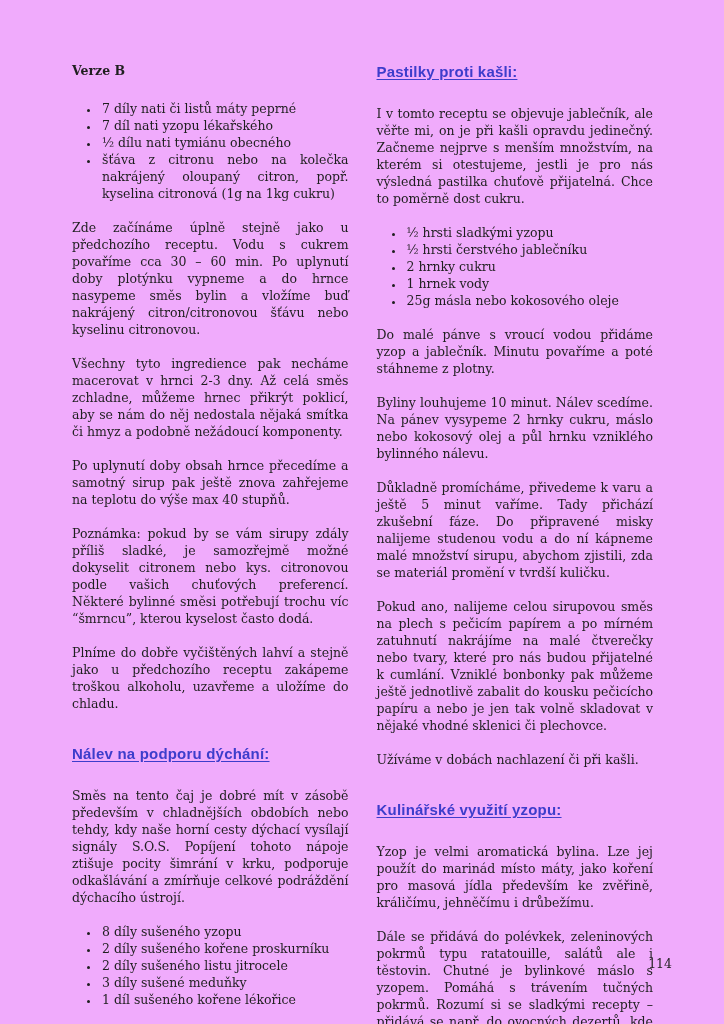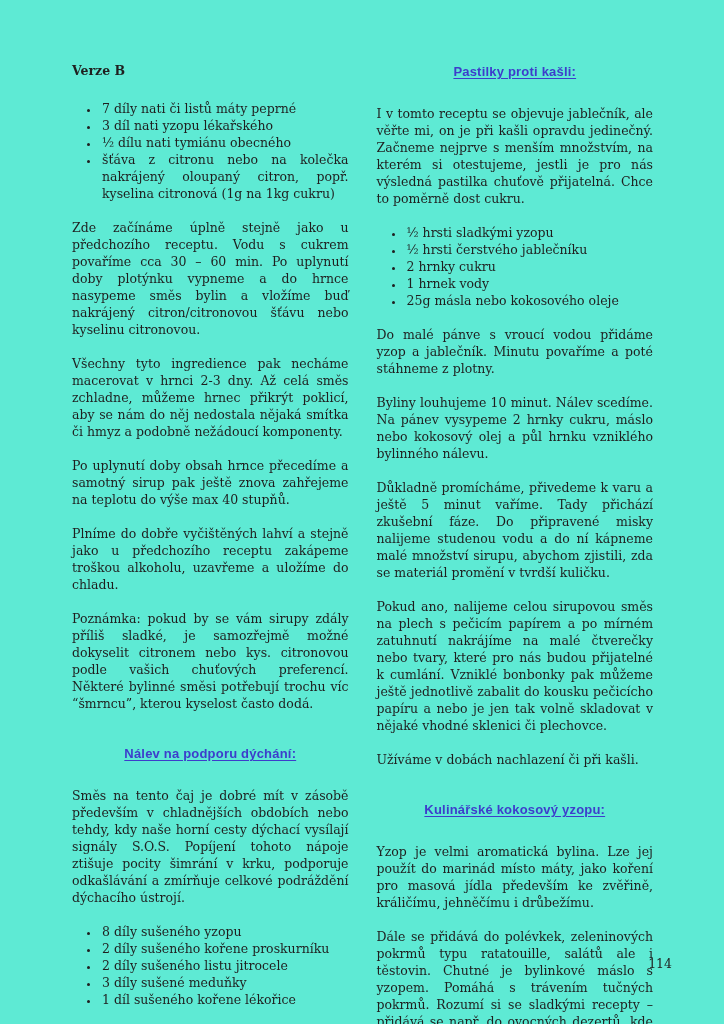--- a/index.html
+++ b/index.html
@@ -12,21 +12,21 @@
     height: 1024px;
     position: relative;
     overflow: hidden;
     font-family: "DejaVu Serif", serif;
     color: #1f1f1f;
     -webkit-font-smoothing: antialiased;
   }
   .page {
     position: absolute;
     inset: 0;
-    background: #5eead4;
+    background: #f0abfc;
   }
   .columns {
     display: flex;
     gap: 28px;
     padding: 62px 71px 0 72px;
     box-sizing: border-box;
   }
   .col {
     flex: 1 1 0;
     min-width: 0;
@@ -51,24 +51,23 @@
     margin: 0;
     padding-left: 2px;
     text-align: justify;
   }
   ul.bullets li::marker {
     font-size: 11px;
   }
   h2.heading {
     font-family: "Liberation Sans", sans-serif;
     font-weight: 700;
-    font-size: 13px;
+    font-size: 15px;
     line-height: 17px;
     color: #3d3dcb;
-    text-align: center;
     text-decoration: underline;
     text-underline-offset: 2px;
     margin: 33px 0 25px 0;
     letter-spacing: 0.2px;
   }
   .col h2.heading:first-child {
     margin-top: 1px;
   }
   .footer-page-number {
     position: absolute;
@@ -83,30 +82,30 @@
 <body>
 
 <div class="page">
   <div class="columns">
 
     <div class="col">
       <p class="subtitle">Verze B</p>
 
       <ul class="bullets">
         <li>7 díly nati či listů máty peprné</li>
-        <li>3 díl nati yzopu lékařského</li>
+        <li>7 díl nati yzopu lékařského</li>
         <li>½ dílu nati tymiánu obecného</li>
         <li>šťáva z citronu nebo na kolečka nakrájený oloupaný citron, popř. kyselina citronová (1g na 1kg cukru)</li>
       </ul>
 
       <p>Zde začínáme úplně stejně jako u předchozího receptu. Vodu s cukrem povaříme cca 30 – 60 min. Po uplynutí doby plotýnku vypneme a do hrnce nasypeme směs bylin a vložíme buď nakrájený citron/citronovou šťávu nebo kyselinu citronovou.</p>
       <p>Všechny tyto ingredience pak necháme macerovat v hrnci 2-3 dny. Až celá směs zchladne, můžeme hrnec přikrýt poklicí, aby se nám do něj nedostala nějaká smítka či hmyz a podobně nežádoucí komponenty.</p>
       <p>Po uplynutí doby obsah hrnce přecedíme a samotný sirup pak ještě znova zahřejeme na teplotu do výše max 40 stupňů.</p>
+      <p>Poznámka: pokud by se vám sirupy zdály příliš sladké, je samozřejmě možné dokyselit citronem nebo kys. citronovou podle vašich chuťových preferencí. Některé bylinné směsi potřebují trochu víc “šmrncu”, kterou kyselost často dodá.</p>
       <p>Plníme do dobře vyčištěných lahví a stejně jako u předchozího receptu zakápeme troškou alkoholu, uzavřeme a uložíme do chladu.</p>
-      <p>Poznámka: pokud by se vám sirupy zdály příliš sladké, je samozřejmě možné dokyselit citronem nebo kys. citronovou podle vašich chuťových preferencí. Některé bylinné směsi potřebují trochu víc “šmrncu”, kterou kyselost často dodá.</p>
 
       <h2 class="heading">Nálev na podporu dýchání:</h2>
 
       <p>Směs na tento čaj je dobré mít v zásobě především v chladnějších obdobích nebo tehdy, kdy naše horní cesty dýchací vysílají signály S.O.S. Popíjení tohoto nápoje ztišuje pocity šimrání v krku, podporuje odkašlávání a zmírňuje celkové podráždění dýchacího ústrojí.</p>
 
       <ul class="bullets">
         <li>8 díly sušeného yzopu</li>
         <li>2 díly sušeného kořene proskurníku</li>
         <li>2 díly sušeného listu jitrocele</li>
         <li>3 díly sušené meduňky</li>
@@ -127,21 +126,21 @@
         <li>1 hrnek vody</li>
         <li>25g másla nebo kokosového oleje</li>
       </ul>
 
       <p>Do malé pánve s vroucí vodou přidáme yzop a jablečník. Minutu povaříme a poté stáhneme z plotny.</p>
       <p>Byliny louhujeme 10 minut. Nálev scedíme. Na pánev vysypeme 2 hrnky cukru, máslo nebo kokosový olej a půl hrnku vzniklého bylinného nálevu.</p>
       <p>Důkladně promícháme, přivedeme k varu a ještě 5 minut vaříme. Tady přichází zkušební fáze. Do připravené misky nalijeme studenou vodu a do ní kápneme malé množství sirupu, abychom zjistili, zda se materiál promění v tvrdší kuličku.</p>
       <p>Pokud ano, nalijeme celou sirupovou směs na plech s pečicím papírem a po mírném zatuhnutí nakrájíme na malé čtverečky nebo tvary, které pro nás budou přijatelné k cumlání. Vzniklé bonbonky pak můžeme ještě jednotlivě zabalit do kousku pečicícho papíru a nebo je jen tak volně skladovat v nějaké vhodné sklenici či plechovce.</p>
       <p>Užíváme v dobách nachlazení či při kašli.</p>
 
-      <h2 class="heading">Kulinářské kokosový yzopu:</h2>
+      <h2 class="heading">Kulinářské využití yzopu:</h2>
 
       <p>Yzop je velmi aromatická bylina. Lze jej použít do marinád místo máty, jako koření pro masová jídla především ke zvěřině, králičímu, jehněčímu i drůbežímu.</p>
       <p>Dále se přidává do polévkek, zeleninových pokrmů typu ratatouille, salátů ale i těstovin. Chutné je bylinkové máslo s yzopem. Pomáhá s trávením tučných pokrmů. Rozumí si se sladkými recepty – přidává se např. do ovocných dezertů, kde jsou meruňky, višně, maliny, broskve atd.</p>
 
     </div>
 
   </div>
 
   <div class="footer-page-number">114</div>
 </div>

